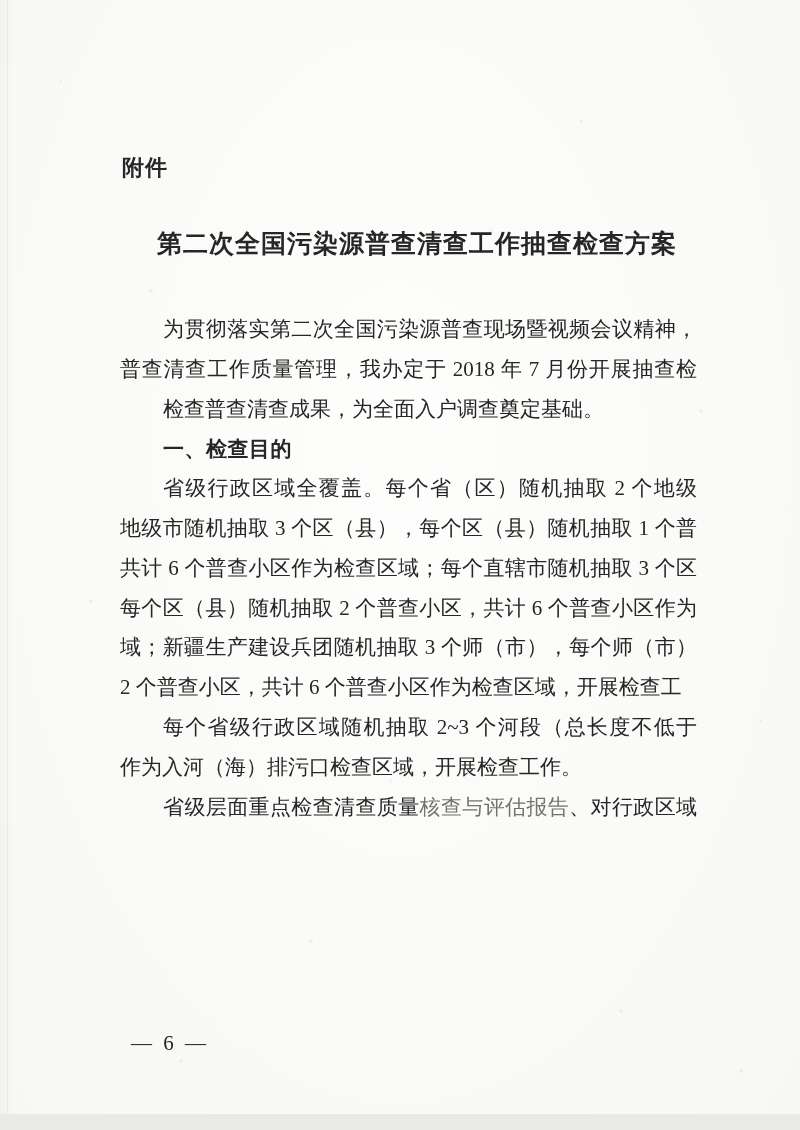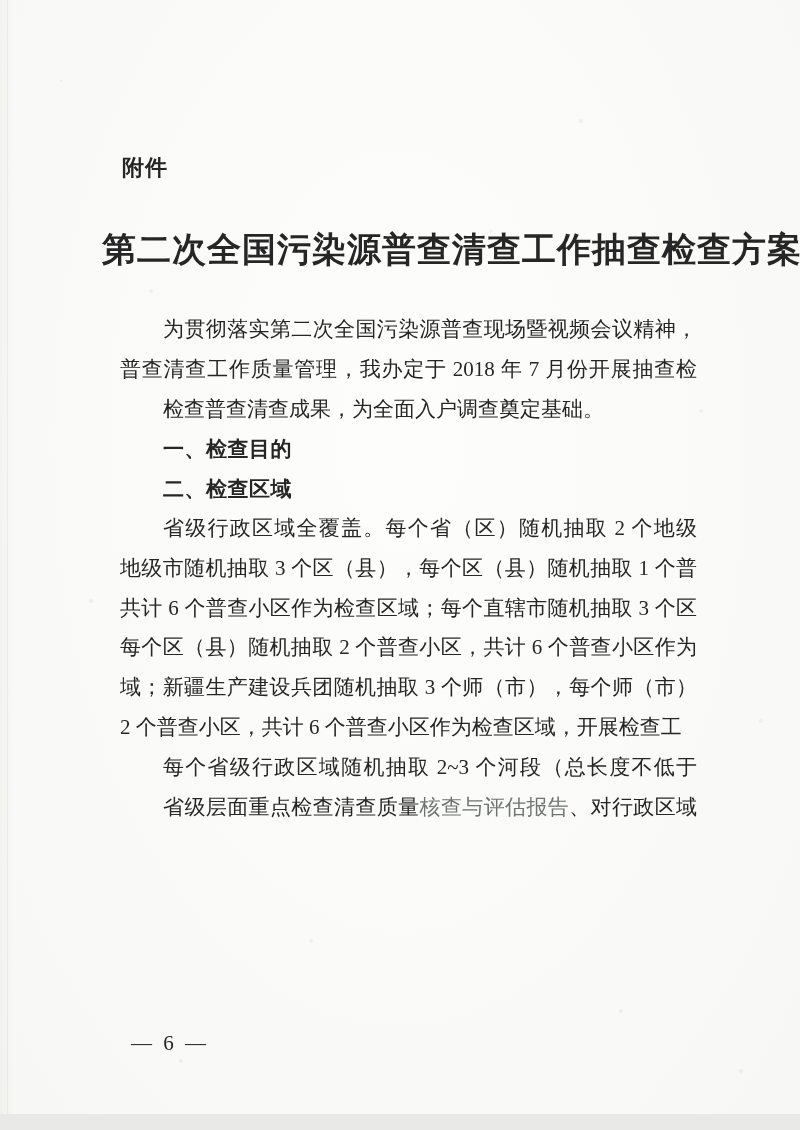--- a/index.html
+++ b/index.html
@@ -37,23 +37,23 @@
       680px 990px 0 1px rgba(120,120,112,0.08),
       330px 700px 0 1px rgba(120,120,112,0.06);
   }
   .attachment{
     position:absolute;left:122px;top:153px;
     font-family:"Liberation Sans","DejaVu Sans",sans-serif;
     font-weight:600;font-size:22px;letter-spacing:1px;
   }
   .doc-title{
     position:absolute;left:102px;top:227px;width:575px;
-    text-align:left;
+    text-align:right;
     font-family:Liberation Mono, monospace;
-    font-weight:bold;font-size:34px;letter-spacing:1px;
+    font-weight:bold;font-size:25px;letter-spacing:1px;
     white-space:nowrap;
   }
   .content{
     position:absolute;left:120px;top:310px;width:577px;
   }
   .ln{
     height:39.8px;line-height:39.8px;
     font-size:21px;
     overflow:hidden;
   }
@@ -79,27 +79,27 @@
 
   <div class="attachment">附件</div>
 
   <div class="doc-title">第二次全国污染源普查清查工作抽查检查方案</div>
 
   <div class="content">
     <div class="ln ind jst">为贯彻落实第二次全国污染源普查现场暨视频会议精神，加强</div>
     <div class="ln jst">普查清查工作质量管理，我办定于 2018 年 7 月份开展抽查检查工作，</div>
     <div class="ln ind">检查普查清查成果，为全面入户调查奠定基础。</div>
     <div class="ln ind hd">一、检查目的</div>
-    <div class="ln ind hd">二、检查区域</div>
     <div class="ln ind jst">省级行政区域全覆盖。每个省（区）随机抽取 2 个地级市，每个</div>
     <div class="ln jst">地级市随机抽取 3 个区（县），每个区（县）随机抽取 1 个普查小区，</div>
     <div class="ln jst">共计 6 个普查小区作为检查区域；每个直辖市随机抽取 3 个区（县），</div>
     <div class="ln jst">每个区（县）随机抽取 2 个普查小区，共计 6 个普查小区作为检查区</div>
     <div class="ln jst">域；新疆生产建设兵团随机抽取 3 个师（市），每个师（市）随机抽取</div>
     <div class="ln">2 个普查小区，共计 6 个普查小区作为检查区域，开展检查工作。</div>
     <div class="ln ind jst">每个省级行政区域随机抽取 2~3 个河段（总长度不低于 10km）</div>
+    <div class="ln">作为入河（海）排污口检查区域，开展检查工作。</div>
     <div class="ln ind jst">
       <span>省级层面重点检查清查质量</span><span class="faded">核查与评估报告</span><span>、对行政区域内地</span>
     </div>
   </div>
 
   <div class="page-number">— 6 —</div>
 </div>
 
 </body></html>

